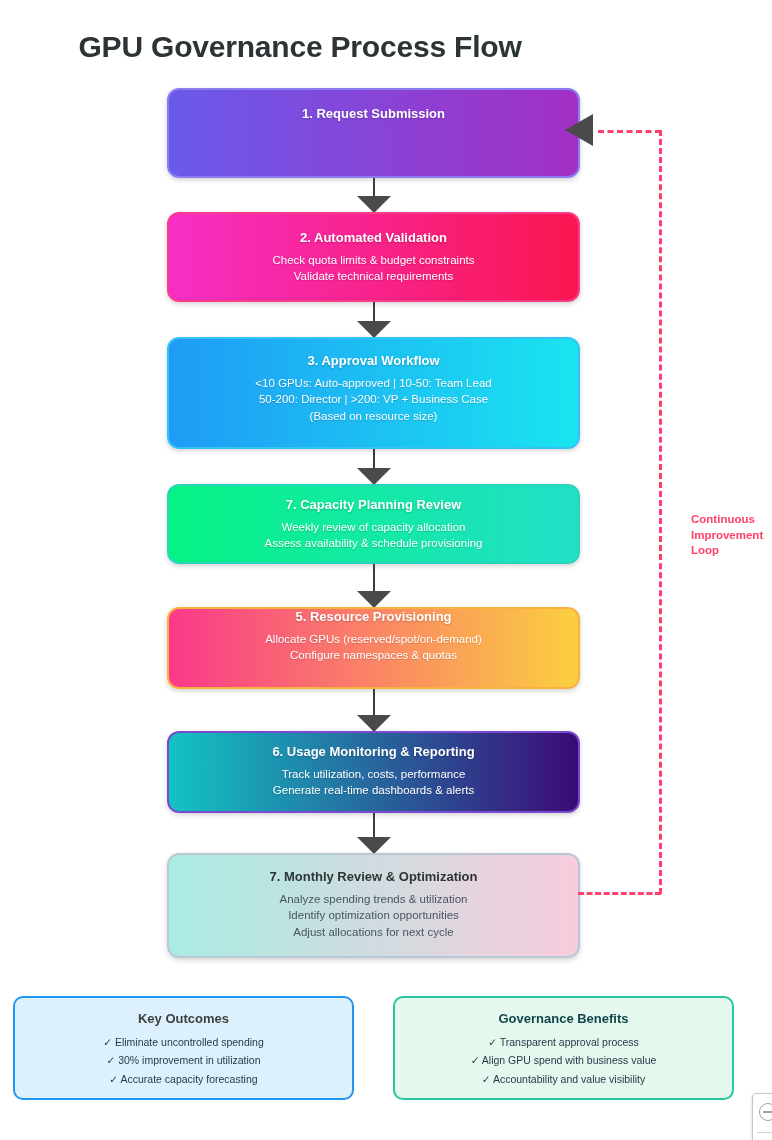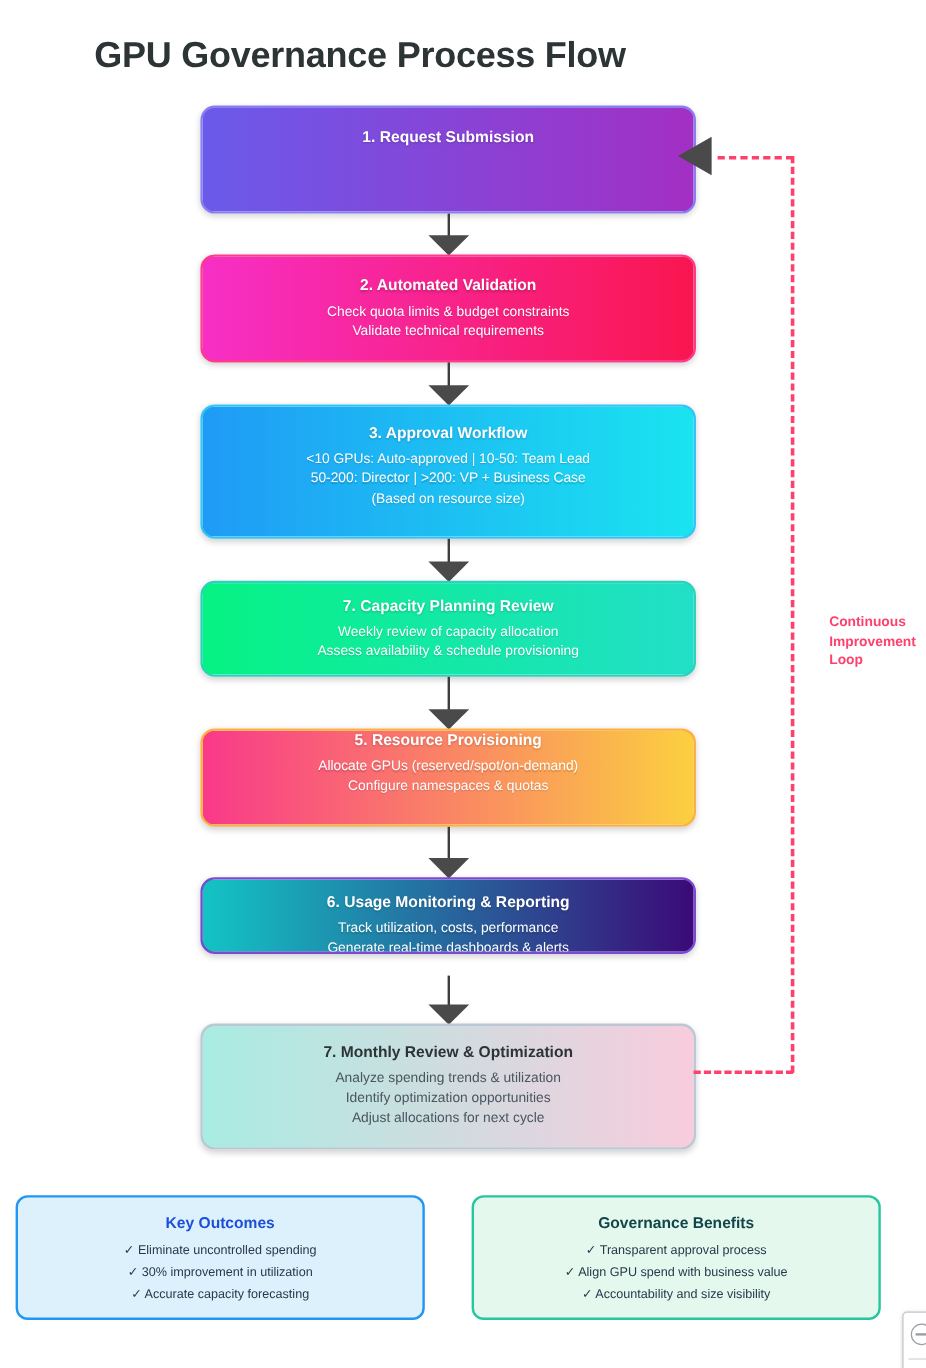--- a/index.html
+++ b/index.html
@@ -201,21 +201,21 @@
   }
   #card-governance-benefits {
     left: 393px;
     width: 341px;
     background: #e4f8ee;
     border: 2px solid #26c6a0;
   }
   .summary-title {
     font-size: 13px;
     font-weight: bold;
-    color: #1d4ed8;
+    color: #404040;
     margin-bottom: 7px;
   }
   #card-governance-benefits .summary-title { color: #12464a; }
   .summary-item {
     font-size: 10.5px;
     color: #27394a;
     line-height: 1.75;
   }
 
   
@@ -289,21 +289,21 @@
       <div class="flow-desc">Weekly review of capacity allocation<br>Assess availability &amp; schedule provisioning</div>
     </div>
     <div class="connector" style="top: 564px; height: 29px;"></div>
     <div class="arrowhead" style="top: 591px;"></div>
     <div class="flow-box" style="top: 607px; height: 82px; background: linear-gradient(90deg, rgb(249, 57, 138), rgb(251, 208, 64)); border: 2px solid rgb(251, 176, 64); ">
       <div class="flow-title">5. Resource Provisioning</div>
       <div class="flow-desc">Allocate GPUs (reserved/spot/on-demand)<br>Configure namespaces &amp; quotas</div>
     </div>
     <div class="connector" style="top: 689px; height: 28px;"></div>
     <div class="arrowhead" style="top: 715px;"></div>
-    <div class="flow-box" style="top: 731px; height: 64px; background: linear-gradient(90deg, rgb(18, 196, 196), rgb(59, 10, 119)); border: 2px solid rgb(122, 74, 208); padding-top: 11px;">
+    <div class="flow-box" style="top: 731px; height: 82px; background: linear-gradient(90deg, rgb(18, 196, 196), rgb(59, 10, 119)); border: 2px solid rgb(122, 74, 208); padding-top: 11px;">
       <div class="flow-title">6. Usage Monitoring &amp; Reporting</div>
       <div class="flow-desc">Track utilization, costs, performance<br>Generate real-time dashboards &amp; alerts</div>
     </div>
     <div class="connector" style="top: 813px; height: 26px;"></div>
     <div class="arrowhead" style="top: 837px;"></div>
     <div class="flow-box dark" style="top: 853px; height: 105px; background: linear-gradient(90deg, rgb(168, 236, 226), rgb(248, 204, 221)); border: 2px solid rgb(185, 200, 212); padding-top: 14px;">
       <div class="flow-title">7. Monthly Review &amp; Optimization</div>
       <div class="flow-desc">Analyze spending trends &amp; utilization<br>Identify optimization opportunities<br>Adjust allocations for next cycle</div>
     </div>
   </div>
@@ -318,19 +318,19 @@
   <div class="summary-title">Key Outcomes</div>
   <div class="summary-item">✓ Eliminate uncontrolled spending</div>
   <div class="summary-item">✓ 30% improvement in utilization</div>
   <div class="summary-item">✓ Accurate capacity forecasting</div>
 </div>
 
 <div class="summary-card" id="card-governance-benefits">
   <div class="summary-title">Governance Benefits</div>
   <div class="summary-item">✓ Transparent approval process</div>
   <div class="summary-item">✓ Align GPU spend with business value</div>
-  <div class="summary-item">✓ Accountability and size visibility</div>
+  <div class="summary-item">✓ Accountability and value visibility</div>
 </div>
 
 <div id="zoom-widget">
   <div id="zoom-out-button"></div>
   <div id="zoom-divider"></div>
 </div>
 
 </body></html>

